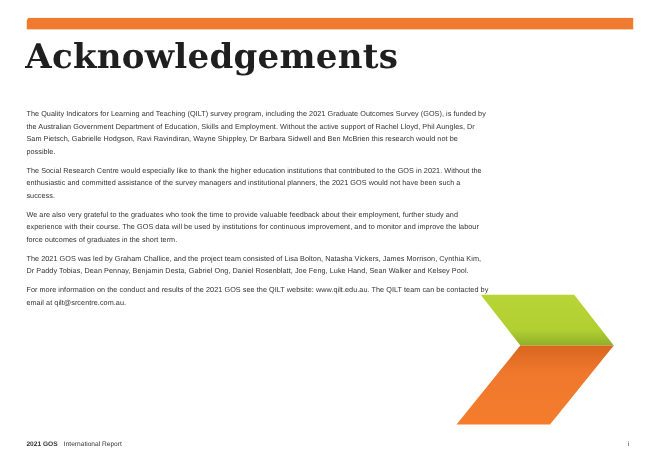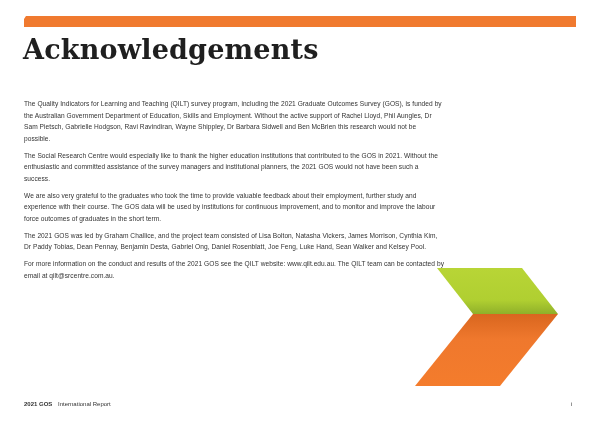--- a/index.html
+++ b/index.html
@@ -1,21 +1,21 @@
 <!DOCTYPE html>
 <html><head>
   <meta charset="utf-8">
   <style>
     html, body { margin: 0; padding: 0; background: #ffffff; }
     body { width: 600px; height: 424px; position: relative; overflow: hidden;
            font-family: "DejaVu Sans Condensed", "Liberation Sans", sans-serif; color: #2b2b2b; }
     .top-bar { position: absolute; left: 24px; top: 16px; width: 552px; height: 11px;
                background: #f07a2f; clip-path: polygon(2px 0, 100% 0, 100% 100%, 0 100%, 0 3px); }
     .page-title { position: absolute; left: 23px; top: 34px; margin: 0;
-                  font-family: "DejaVu Serif", serif; font-weight: bold; font-size: 27px;
+                  font-family: "DejaVu Serif", serif; font-weight: bold; font-size: 31px;
                   letter-spacing: 0.2px; color: #1f1f1f; }
     .body-text { position: absolute; left: 24px; top: 98px; width: 420px; }
     .body-text p { margin: 0 0 5.5px 0; font-family: "Liberation Sans", sans-serif;
                    font-size: 6.6px; line-height: 11.5px; color: #333333; letter-spacing: 0.05px; }
     .chevron { position: absolute; left: 0; top: 0; width: 600px; height: 424px; pointer-events: none; }
     .footer-left { position: absolute; left: 24px; top: 401px; font-family: "Liberation Sans", sans-serif;
                    font-size: 6px; color: #333; }
     .footer-left .doc-code { font-weight: bold; margin-right: 4px; }
     .footer-page { position: absolute; left: 571px; top: 401px; font-family: "Liberation Sans", sans-serif;
                    font-size: 6px; color: #333; }

